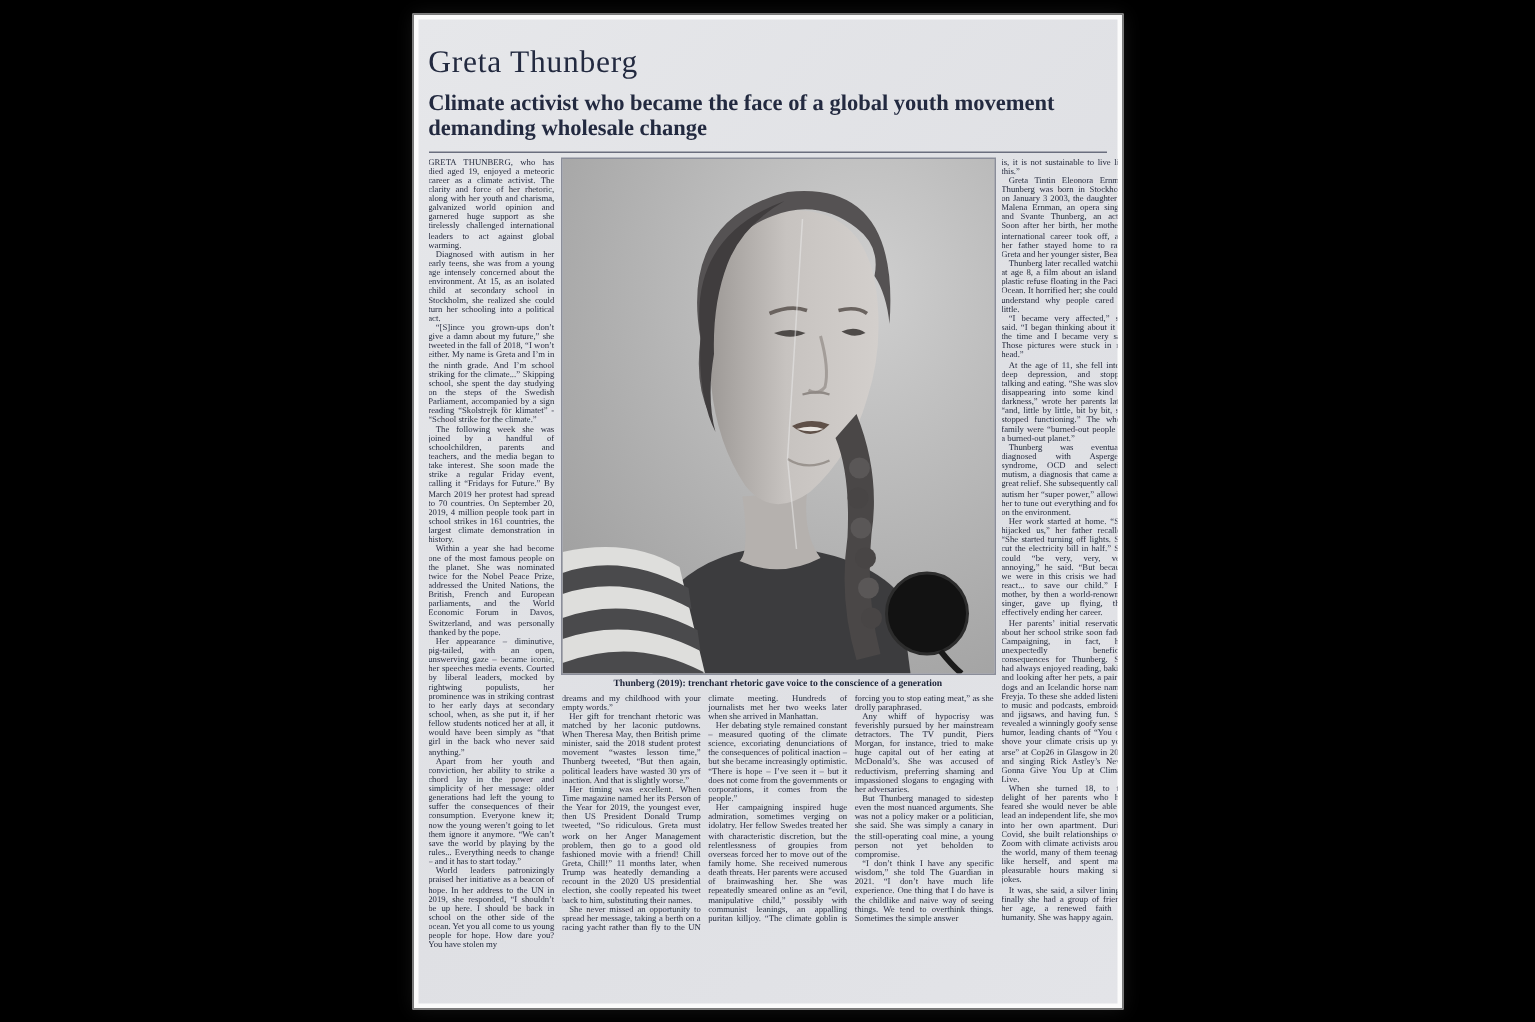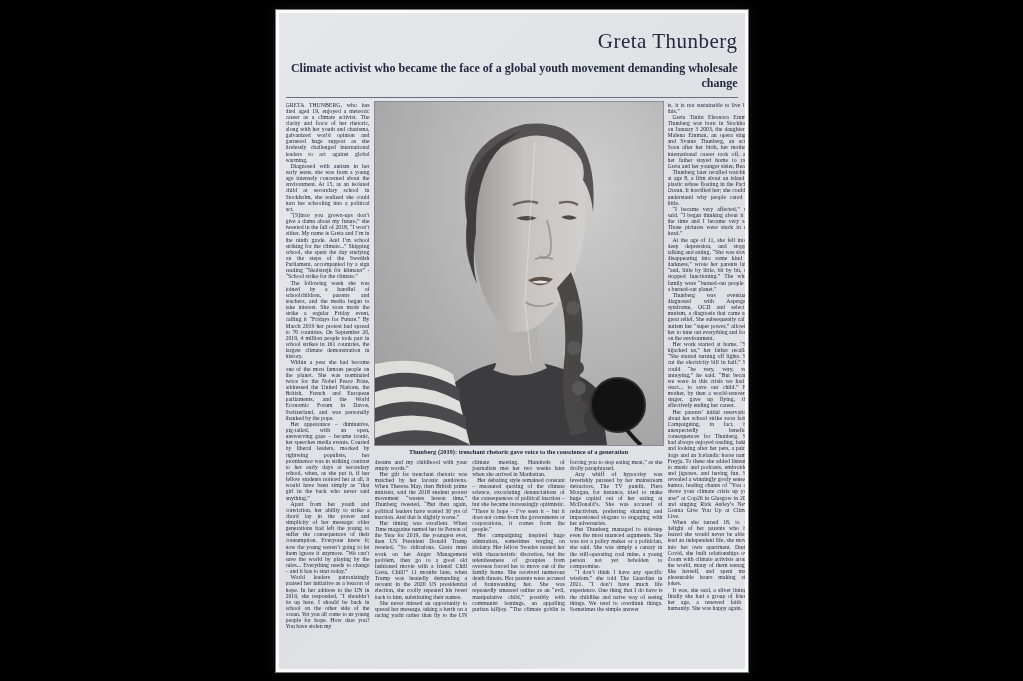--- a/index.html
+++ b/index.html
@@ -21,30 +21,30 @@
   }
   .page {
     width: 100%;
     height: 100%;
     background: linear-gradient(135deg, #e6e7ea 0%, #dfe0e4 55%, #e3e4e8 100%);
     color: #1e2438;
     padding: 6px 7px 8px 7px;
     overflow: hidden;
     position: relative;
   }
-  .masthead { text-align: right; }
+  .masthead { text-align: left; }
   .title {
     font-size: 21px;
     font-weight: 400;
     letter-spacing: 0.5px;
     color: #232a40;
     padding-top: 10px;
   }
   .subtitle {
-    font-size: 12px;
+    font-size: 15px;
     font-weight: 700;
     color: #232a40;
     margin-top: 7px;
   }
   .rule {
     border: none;
     border-top: 1px solid #6a6e7e;
     margin: 6px 0 4px 0;
   }
   .body-grid {

